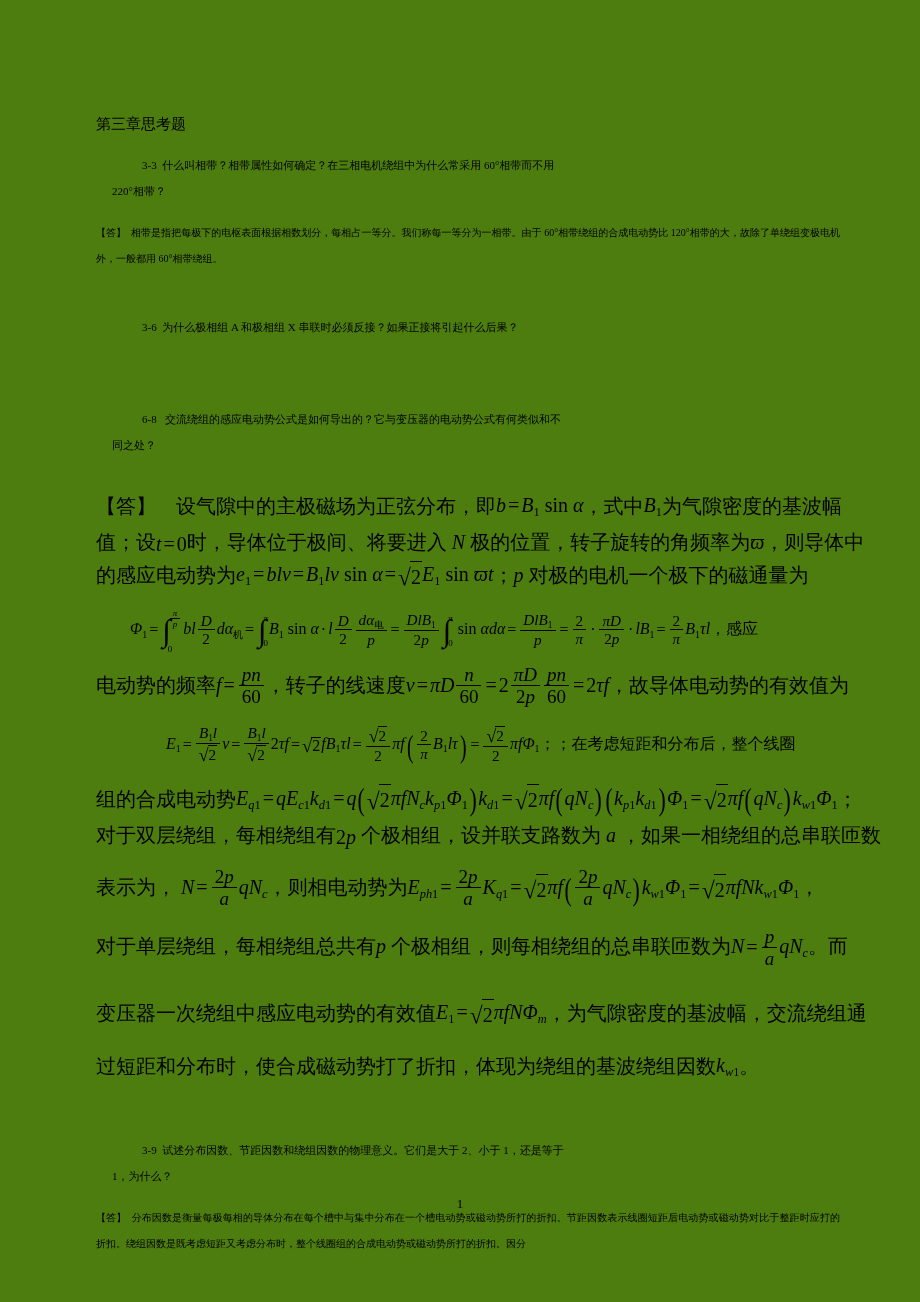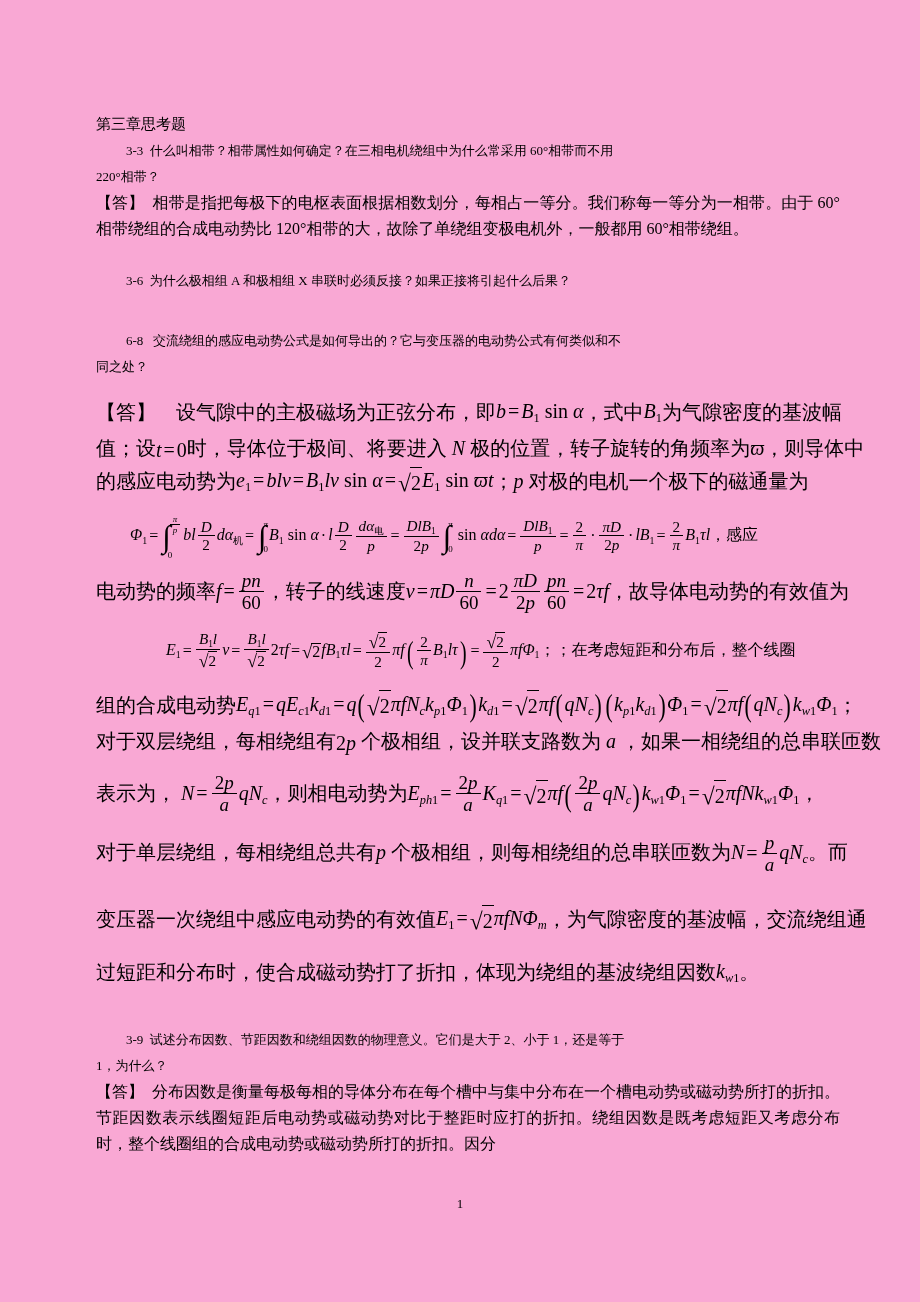--- a/index.html
+++ b/index.html
@@ -9,47 +9,47 @@
     background: #ffffff;
   }
   body {
     font-family: "Liberation Serif", "DejaVu Serif", serif;
     color: #000000;
   }
   .page {
     position: relative;
     width: 920px;
     height: 1302px;
-    background: #f9a8d4;
+    background: #4d7c0f;
     box-sizing: border-box;
     overflow: hidden;
   }
   .content {
     position: absolute;
     left: 96px;
     top: 112px;
     width: 744px;
   }
 
   
   .doc-title {
     font-size: 15px;
     line-height: 24px;
     margin: 0 0 2px 0;
   }
   .q-line {
-    font-size: 13px;
+    font-size: 11px;
     line-height: 26px;
-    margin: 0;
+    margin: 16px;
     text-align: justify;
     text-justify: inter-ideograph;
   }
   .q-line .indent2 { display: inline-block; width: 30px; }
   .ans-block {
-    font-size: 16px;
+    font-size: 10px;
     line-height: 26px;
     margin: 0;
     text-align: justify;
     text-justify: inter-ideograph;
   }
   .gap-sm { height: 16px; }
   .gap-md { height: 26px; }
   .gap-lg { height: 34px; }
 
   

